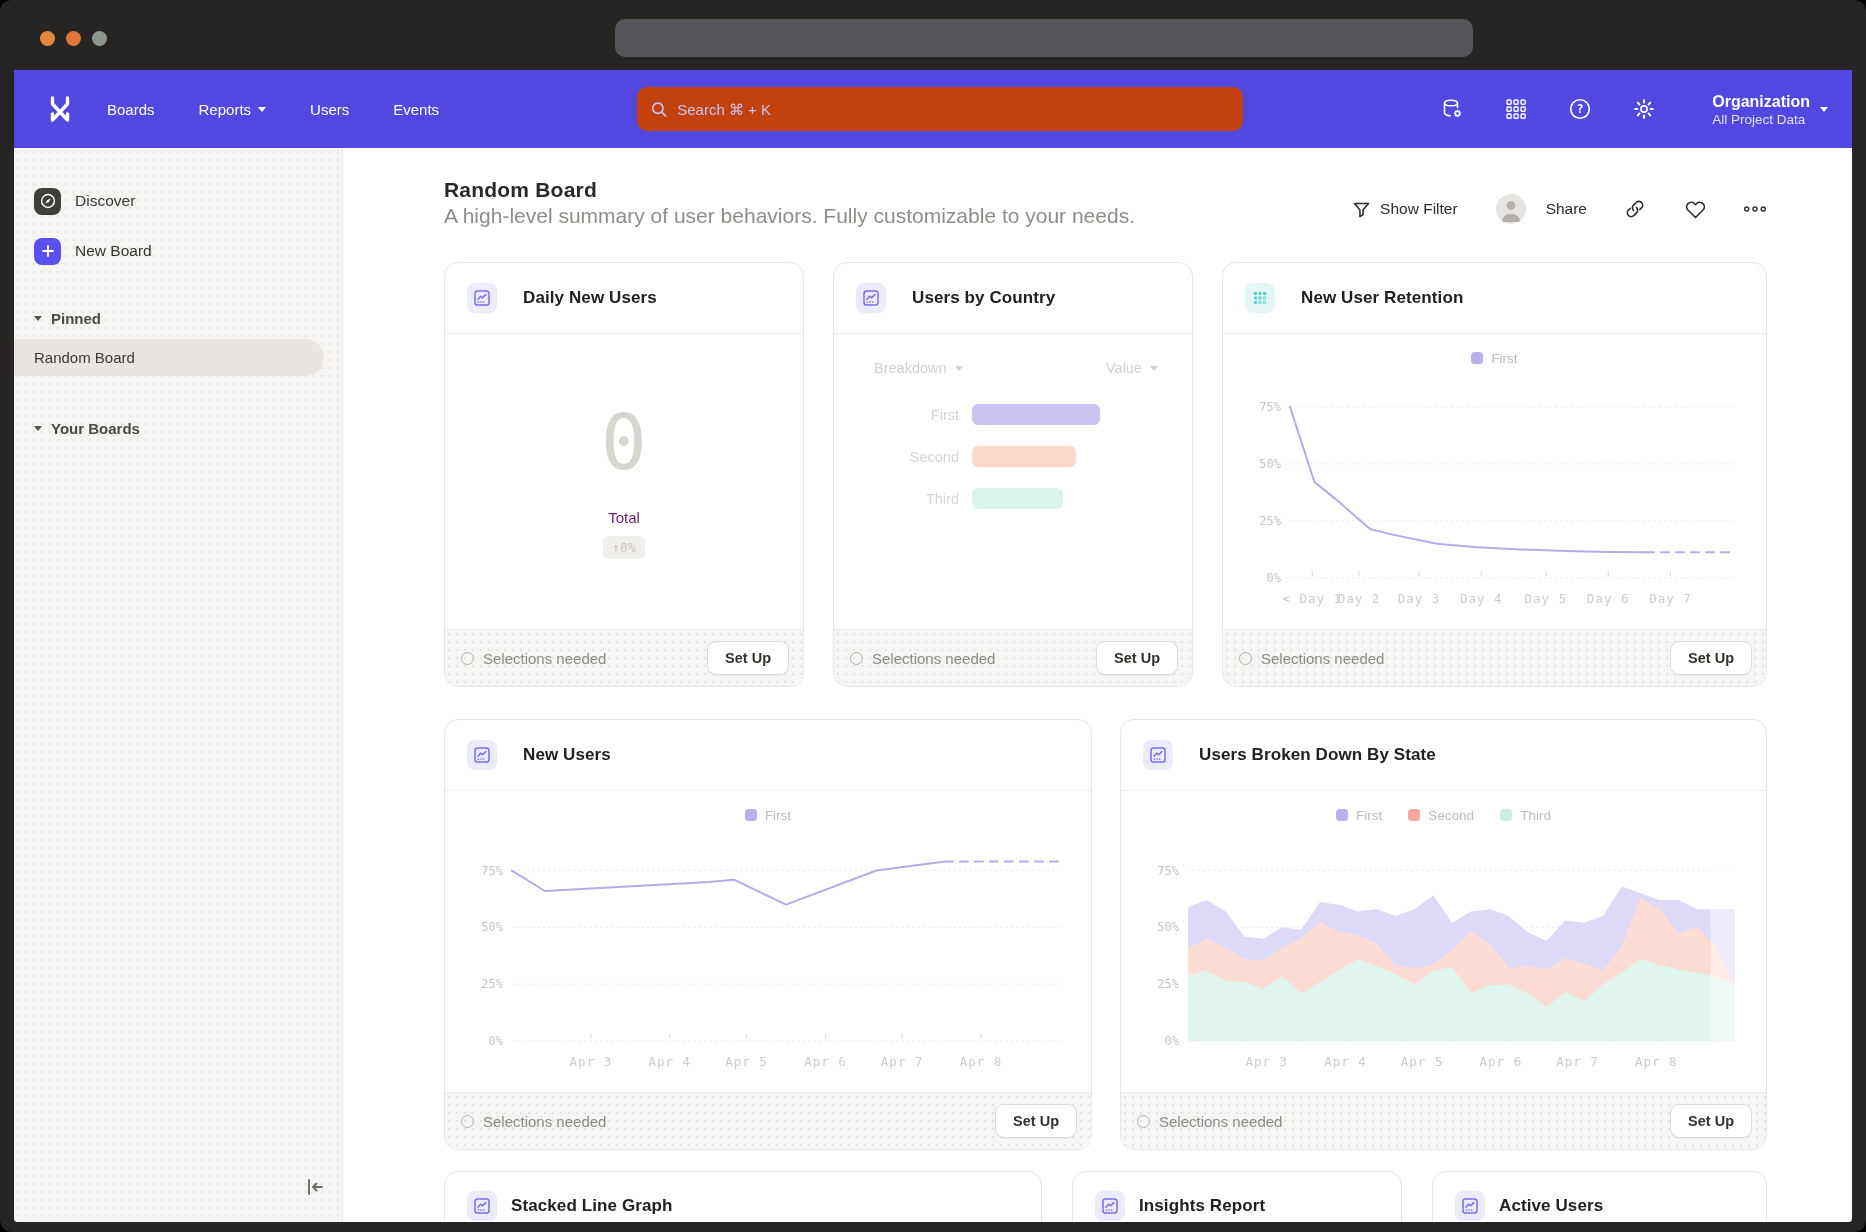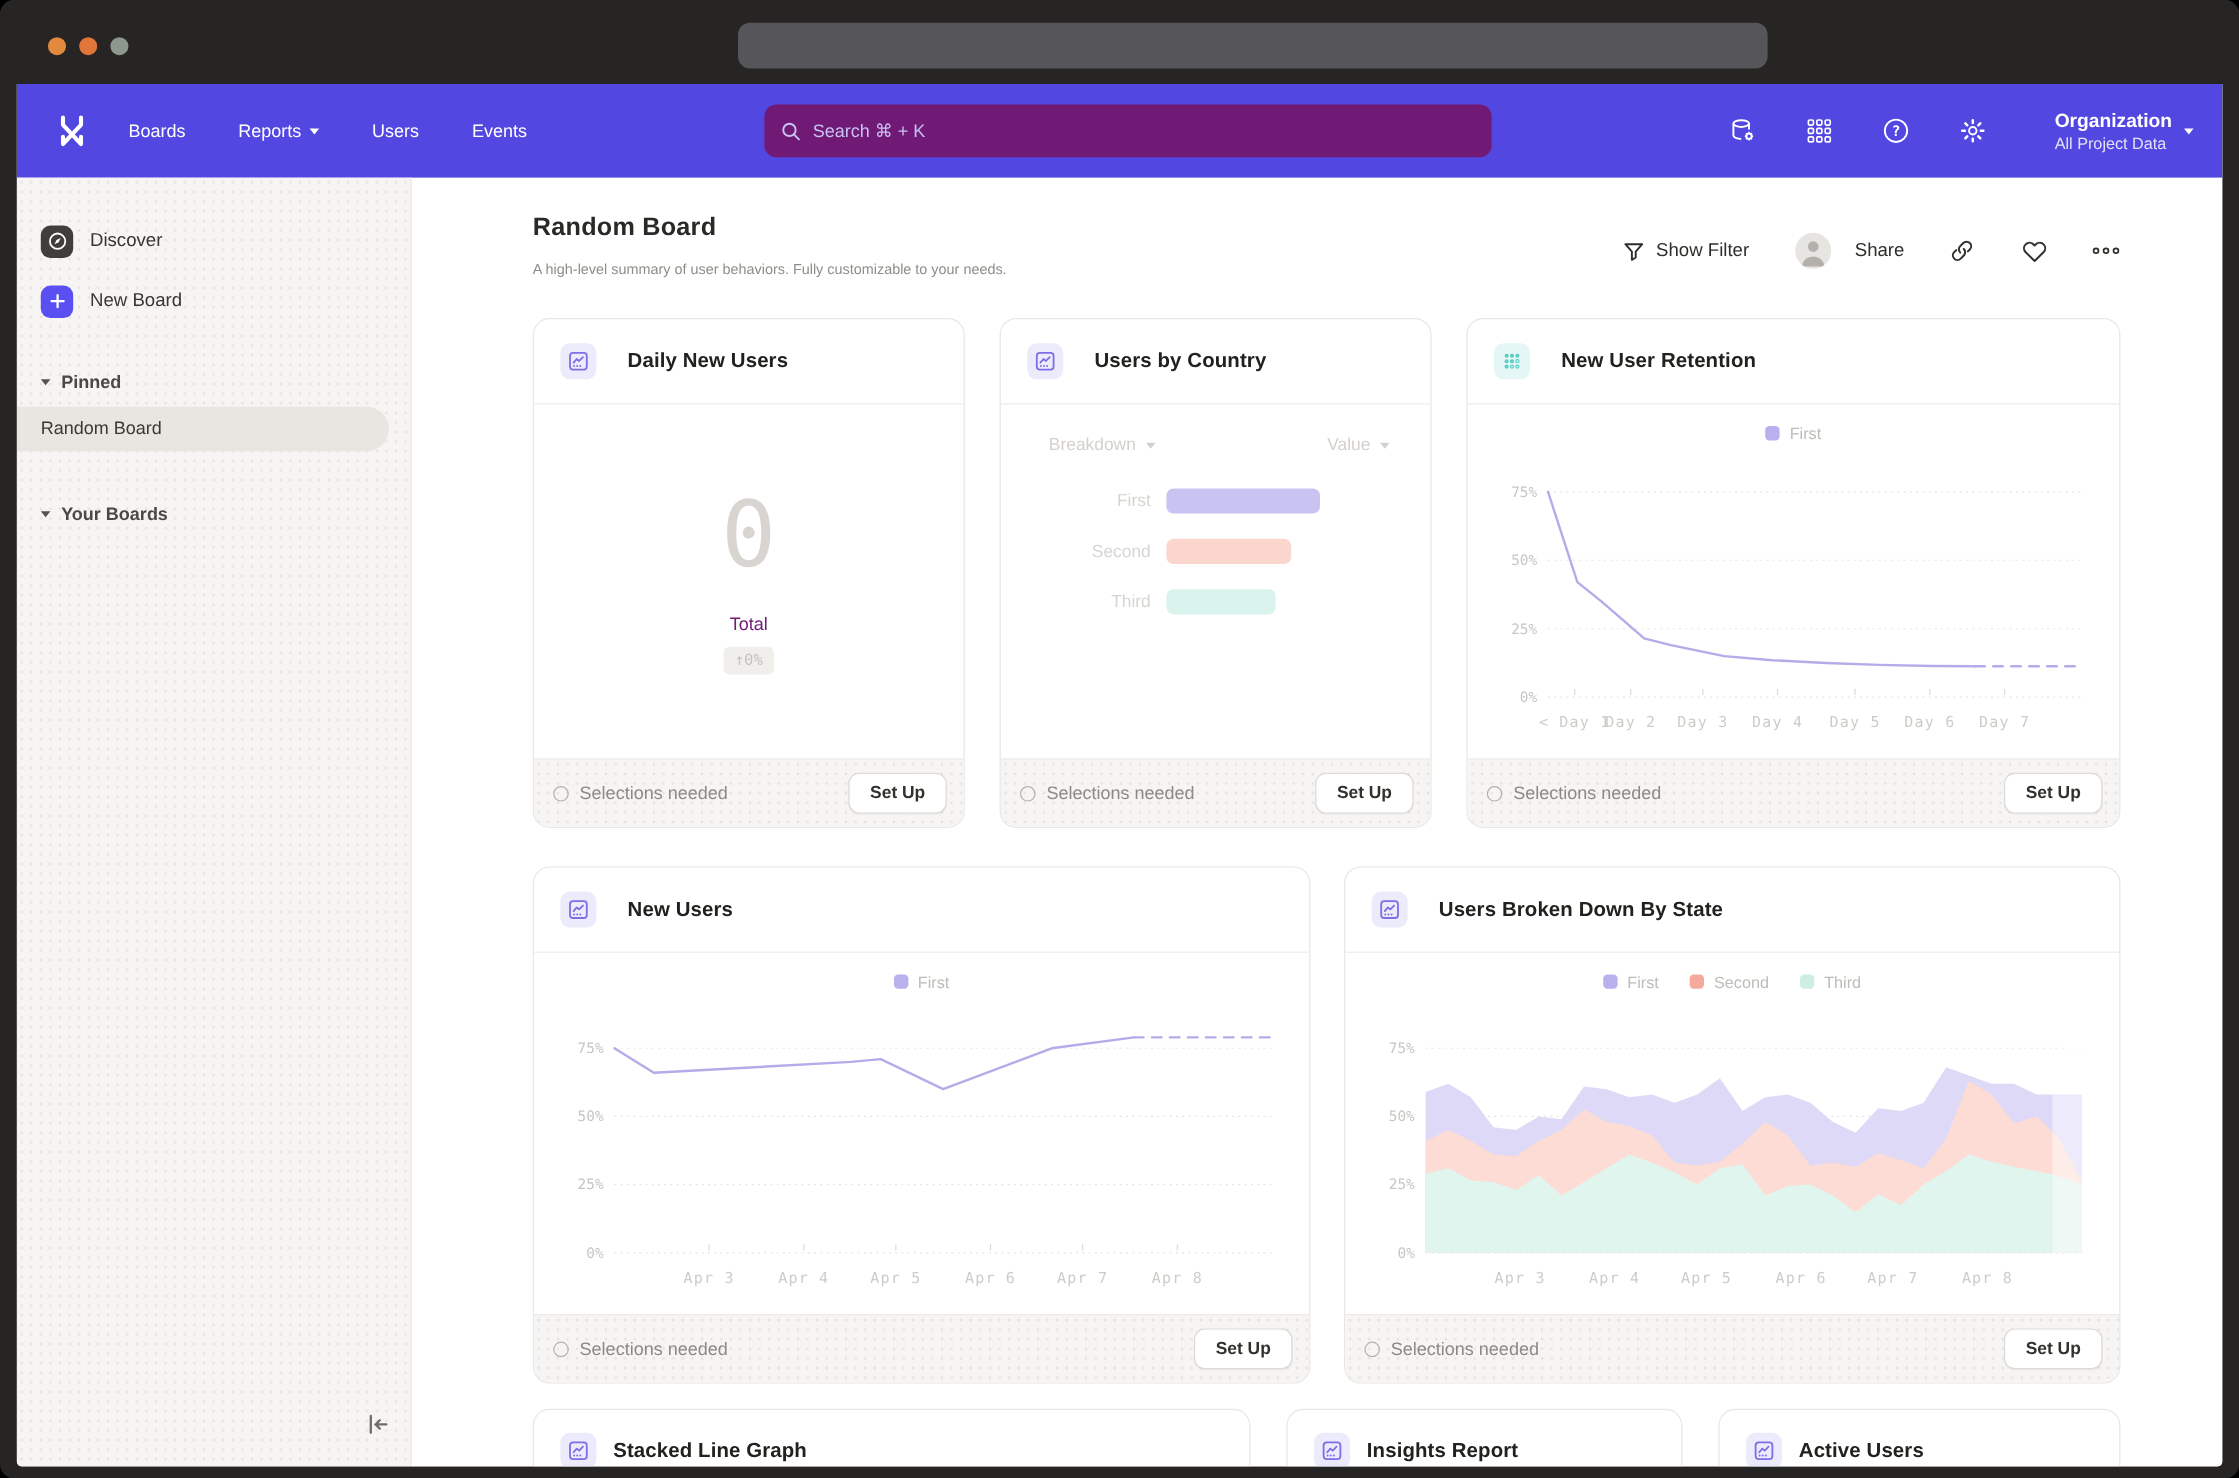--- a/index.html
+++ b/index.html
@@ -14,21 +14,21 @@
 
   
   .app { position:absolute; top:70px; left:14px; right:14px; bottom:10px; background:#fff; display:flex; flex-direction:column; overflow:hidden; border-radius:0 0 4px 4px; }
 
   
   .nav { height:78px; background:#5247e0; display:flex; align-items:center; padding:0 24px 0 33px; flex:none; position:relative; }
   .nav-logo { width:26px; height:30px; margin-right:34px; flex:none; }
   .nav-items { display:flex; gap:44px; align-items:center; }
   .nav-item { color:#fff; font-size:15px; font-weight:500; display:flex; align-items:center; gap:7px; cursor:pointer; white-space:nowrap; }
   .caret { width:0; height:0; border-left:4.5px solid transparent; border-right:4.5px solid transparent; border-top:5px solid #fff; display:inline-block; }
-  .nav-search { position:absolute; left:623px; top:17px; width:606px; height:44px; background:#701a75; border-radius:10px; display:flex; align-items:center; padding:0 14px; gap:10px; }
+  .nav-search { position:absolute; left:623px; top:17px; width:606px; height:44px; background:#c2410c; border-radius:10px; display:flex; align-items:center; padding:0 14px; gap:10px; }
   .nav-search input { background:transparent; border:none; outline:none; color:#e7e4fb; font-size:15px; width:100%; font-family:"Liberation Sans",sans-serif; }
   .nav-search input::placeholder { color:#c7c2f3; }
   .nav-right { margin-left:auto; display:flex; align-items:center; gap:40px; }
   .nav-icon { width:24px; height:24px; display:flex; align-items:center; justify-content:center; cursor:pointer; }
   .org { display:flex; align-items:center; gap:10px; cursor:pointer; margin-left:16px; }
   .org-name { color:#fff; font-size:16px; font-weight:700; line-height:1.25; }
   .org-scope { color:#e3e0fa; font-size:13.5px; font-weight:400; }
 
   
   .body { flex:1; display:flex; overflow:hidden; }
@@ -42,21 +42,21 @@
   .side-section .chev { width:0; height:0; border-left:4px solid transparent; border-right:4px solid transparent; border-top:5px solid #55534e; }
   .side-section span { font-size:15px; font-weight:700; color:#4b4944; }
   .pinned-item { height:37px; margin-top:12px; background:#e9e6e2; border-radius:0 19px 19px 0; margin-right:18px; display:flex; align-items:center; padding-left:20px; font-size:15px; color:#3a3832; cursor:pointer; }
   .collapse { position:absolute; bottom:22px; right:14px; width:26px; height:26px; cursor:pointer; }
 
   
   .content { flex:1; background:#fff; overflow:hidden; }
   .page { padding:30px 85px 0 101px; }
   .page-head { display:flex; justify-content:space-between; align-items:flex-start; margin-bottom:34px; }
   .page-title { font-size:21px; font-weight:700; color:#2b2926; letter-spacing:.2px; }
-  .page-sub { font-size:12px; color:#908d88; margin-top:15px; }
+  .page-sub { font-size:21px; color:#908d88; margin-top:2px; }
   .head-actions { display:flex; align-items:center; margin-top:16px; }
   .act { display:flex; align-items:center; gap:9px; cursor:pointer; color:#2f2d2a; font-size:15.5px; font-weight:500; }
   .avatar { width:30px; height:30px; border-radius:50%; background:#e7e5e2; margin-left:38px; overflow:hidden; flex:none; cursor:pointer; }
   .share-lbl { margin-left:20px; }
   .icon-btn { margin-left:36px; width:24px; height:24px; cursor:pointer; display:flex; align-items:center; justify-content:center; }
 
   .row { display:flex; gap:29px; }
   .row2 { gap:28px; margin-top:32px; }
   .row3 { gap:30px; margin-top:21px; height:130px; }
 

